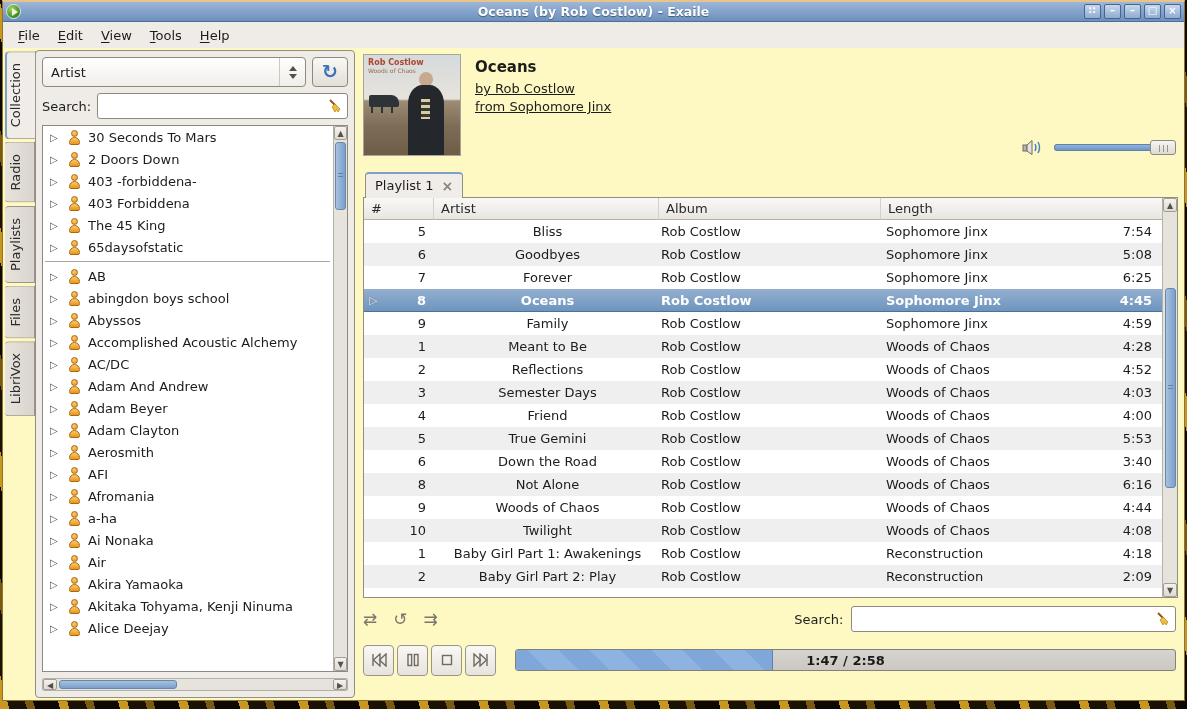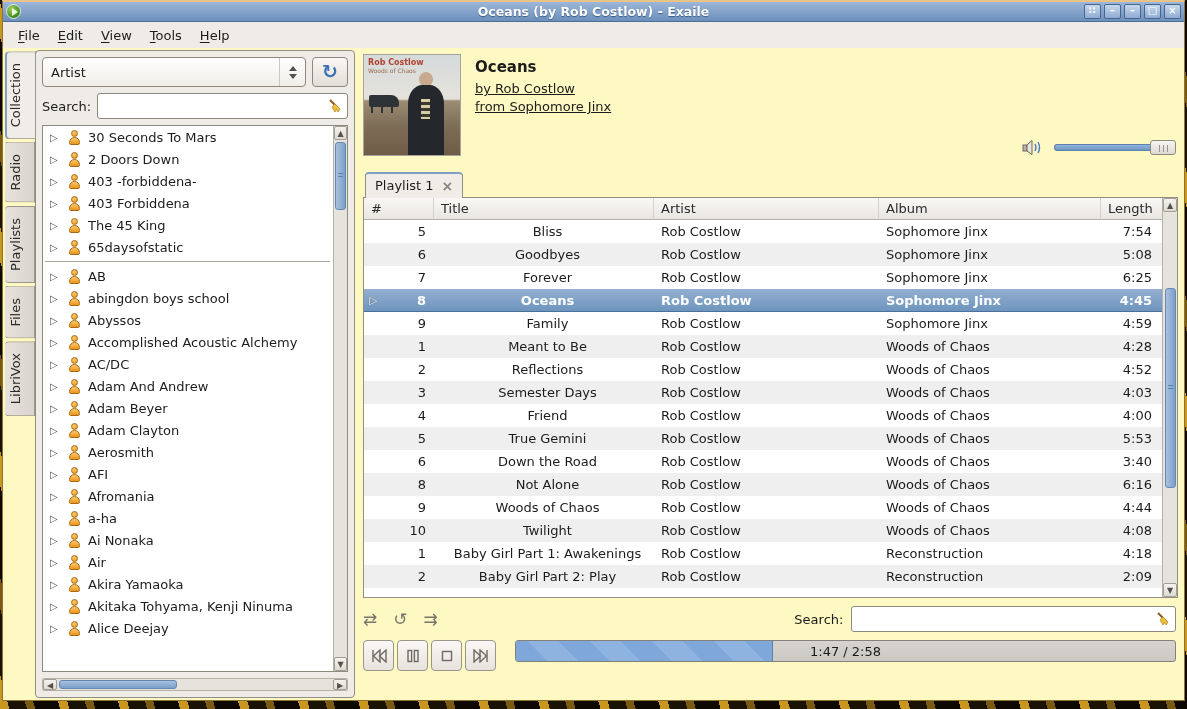--- a/index.html
+++ b/index.html
@@ -157,21 +157,21 @@
   .c-artist{ width:225px; flex:0 0 225px; padding-left:7px; overflow:hidden; white-space:nowrap; }
   .c-album{ width:222px; flex:0 0 222px; padding-left:7px; overflow:hidden; white-space:nowrap; }
   .c-len{ flex:1; text-align:right; padding-right:10px; }
   
   .shufflerow{ flex:0 0 42px; display:flex; align-items:center; }
   .mode-icon{ font-size:17px; color:#7A756D; margin-right:16px; }
   .shufflerow .spacer{ flex:1; }
   .srch2-label{ margin-right:8px; }
   .srch2{ position:relative; width:412px; height:26px; margin-right:2px; }
   
-  .playrow{ flex:0 0 40px; display:flex; gap:3px; }
+  .playrow{ flex:0 0 40px; display:flex; align-items:center; gap:3px;font-weight:bold; }
   .pbtn{ width:31px; height:31px; border:1px solid #9A958B; border-radius:4px;
     background:linear-gradient(#FAF8F5,#E7E3DC); display:flex; align-items:center; justify-content:center; }
   .progress{ flex:1; margin-left:16px; margin-right:2px; position:relative; height:22px;
     border:1px solid #83807A; border-radius:3px; background:linear-gradient(#D6D4D0,#CBC8C3); overflow:hidden; }
   .prog-fill{ position:absolute; left:0; top:0; bottom:0; border-right:1px solid #5E82AC;
     background:repeating-linear-gradient(45deg,#7FA7D9 0 22px,#8FB3E0 22px 44px); }
   .prog-text{ position:absolute; left:0; right:0; top:3px; text-align:center; color:#1a1a1a; }
   
   .statusbar{ flex:0 0 22px; border-top:1px solid #C6C1B9; display:flex; align-items:center;
     justify-content:flex-end; padding-right:18px; position:relative; background:#EDE9E3; }
@@ -476,21 +476,20 @@
       <div class="tabrow">
         <div class="pl-tab">
           <span>Playlist 1</span>
           <span class="tab-close">×</span>
         </div>
       </div>
 
       <div class="tablewrap">
         <div class="thead" id="thead">
             <div class="th" style="width: 70px; flex: 0 0 70px;">#</div>
-            <div class="th" style="width: 220px; flex: 0 0 220px;">Title</div>
             <div class="th" style="width: 225px; flex: 0 0 225px;">Artist</div>
             <div class="th" style="width: 222px; flex: 0 0 222px;">Album</div>
             <div class="th" style="flex: 1 1 0%;">Length</div>
           </div>
         <div class="rows" id="track-rows">
             <div class="trow">
               <div class="c-num">
                 <span class="play-ind"></span>
                 <span class="num">5</span>
               </div>

